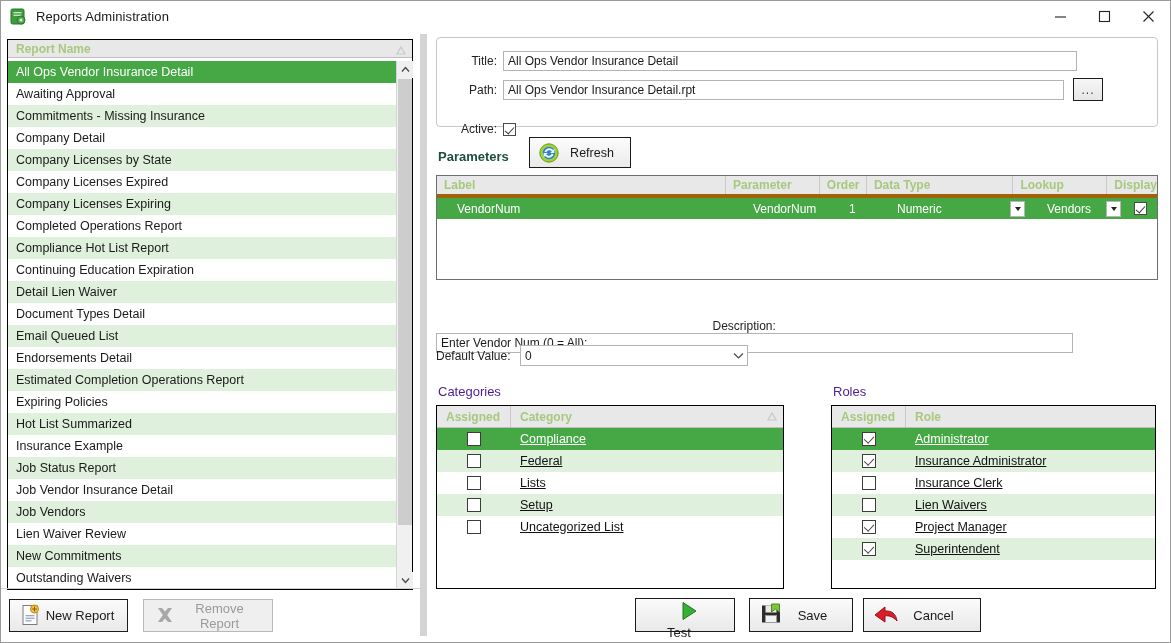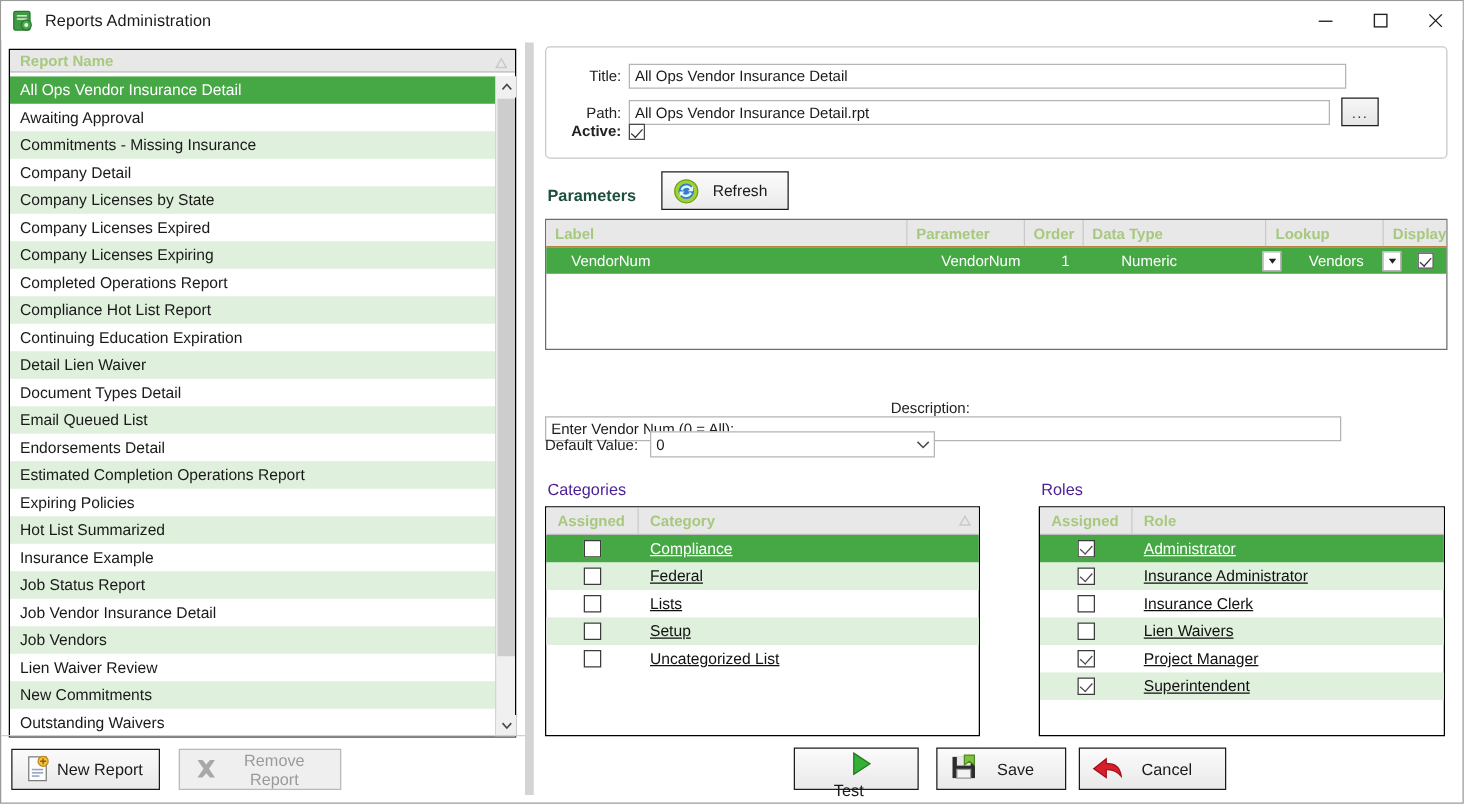--- a/index.html
+++ b/index.html
@@ -141,21 +141,21 @@
     display:flex;align-items:center;
   }
   .refresh-btn .ic{width:22px;height:22px;margin-left:8px;}
   .refresh-btn .lb{flex:1;text-align:center;font-size:12.5px;color:#1a1a1a;padding-right:6px;}
 
   .ptable{
     position:absolute;left:3px;top:138px;width:722px;height:105px;
     border:1px solid #6e6e6e;box-sizing:border-box;background:#fff;
   }
   .ptable .phead{
-    display:flex;height:22px;background:#e8e8e8;border-bottom:1px solid #a16207;
+    display:flex;height:22px;background:#e8e8e8;border-bottom:4px solid #a16207;
     box-sizing:border-box;
   }
   .ptable .phead div{
     color:#a7c97f;font-weight:bold;font-size:12px;
     display:flex;align-items:center;padding-left:7px;
     border-right:1px solid #c9c9c9;box-sizing:border-box;
   }
   .ptable .prow{
     display:flex;height:21px;background:#45a845;color:#fff;box-sizing:border-box;
   }
@@ -347,21 +347,21 @@
     <div class="groupbox">
       <div class="frow" style="left:5px;top:13px;">
         <span class="flabel">Title:</span>
         <span class="tbox" style="width:574px;">All Ops Vendor Insurance Detail</span>
       </div>
       <div class="frow" style="left:5px;top:40px;">
         <span class="flabel">Path:</span>
         <span class="tbox" style="width:561px;">All Ops Vendor Insurance Detail.rpt</span>
         <span class="ellipsis-btn" style="margin-left:9px;">...</span>
       </div>
-      <div class="frow" style="left:5px;top:60px;font-weight:bold;">
+      <div class="frow" style="left:5px;top:84px;">
         <span class="flabel">Active:</span>
         <span class="chk on"></span>
       </div>
     </div>
 
     <div class="params-label">Parameters</div>
     <div class="refresh-btn">
       <span class="ic">
         <svg width="22" height="22" viewBox="0 0 22 22">
           <circle cx="11" cy="11" r="9.2" fill="#9fd13a" stroke="#6f9d14"></circle>

